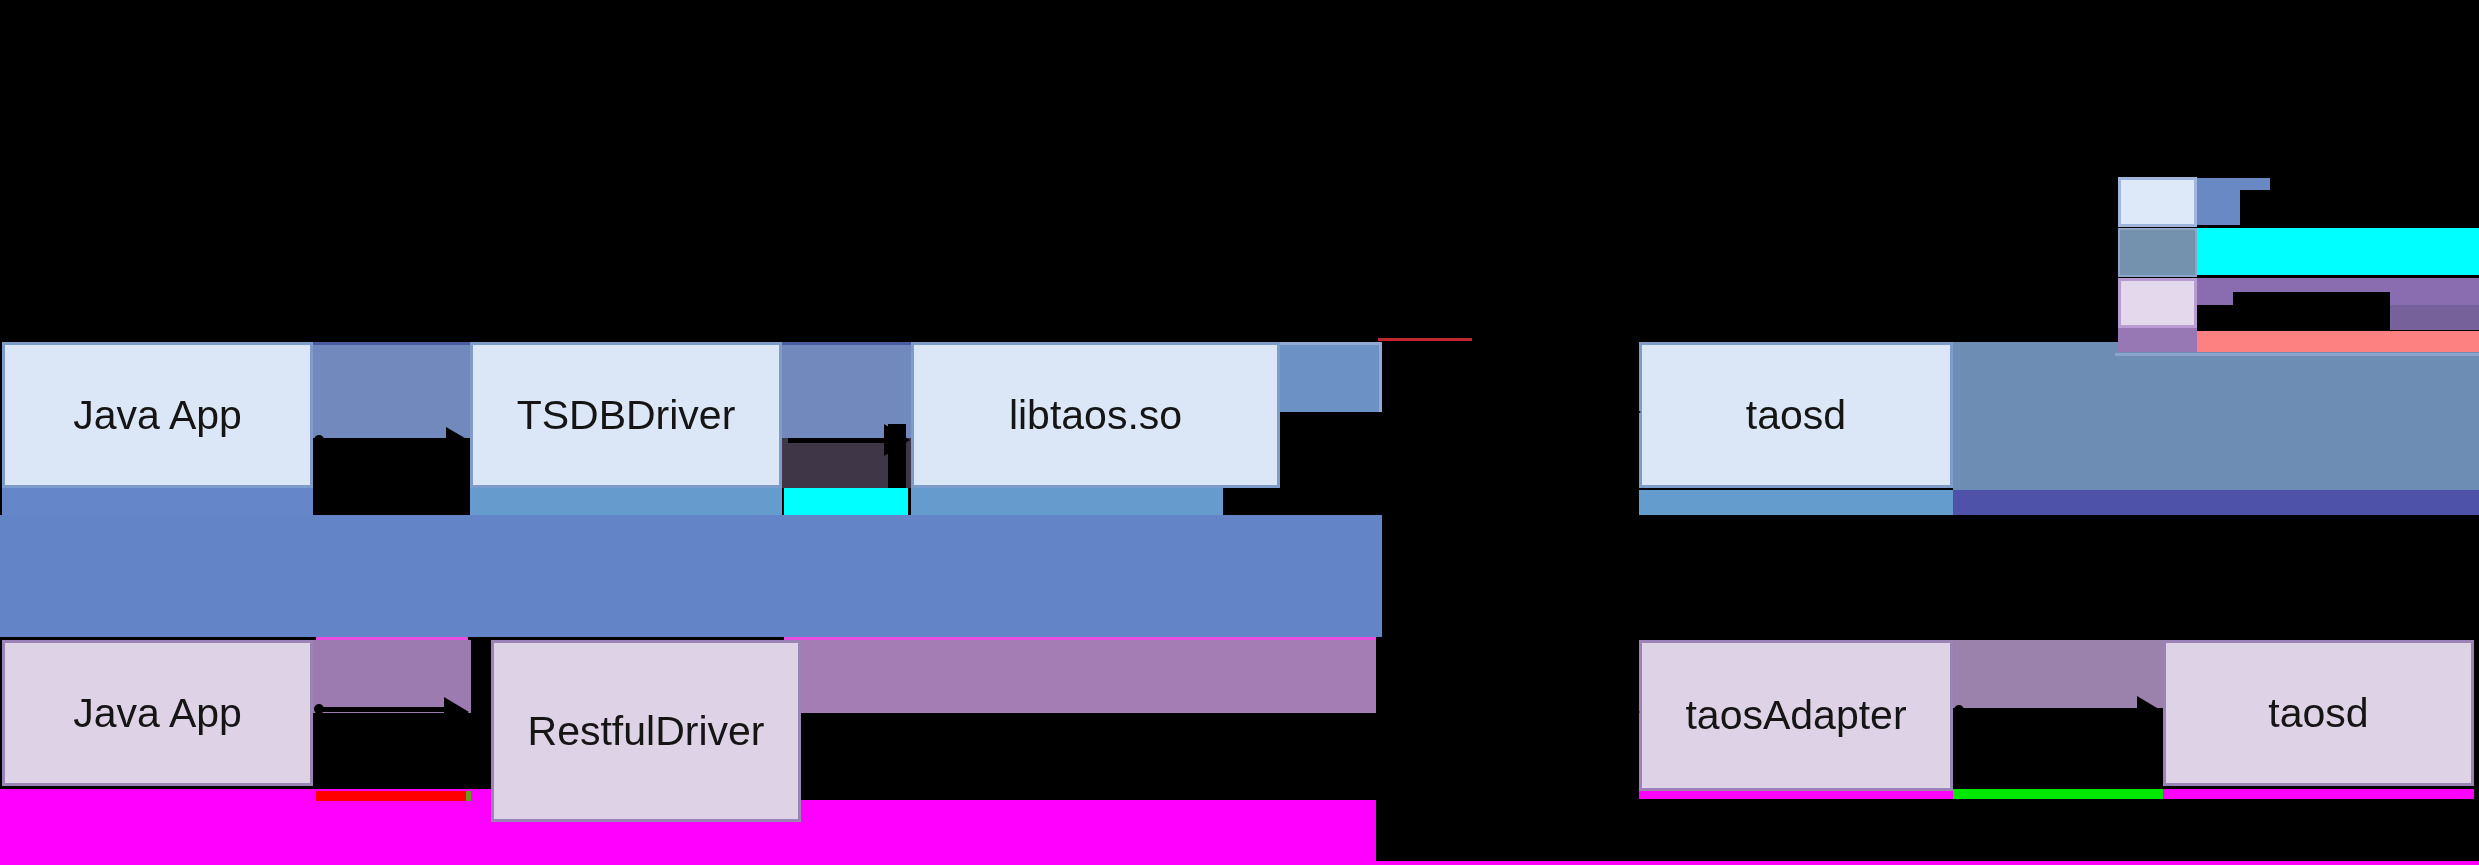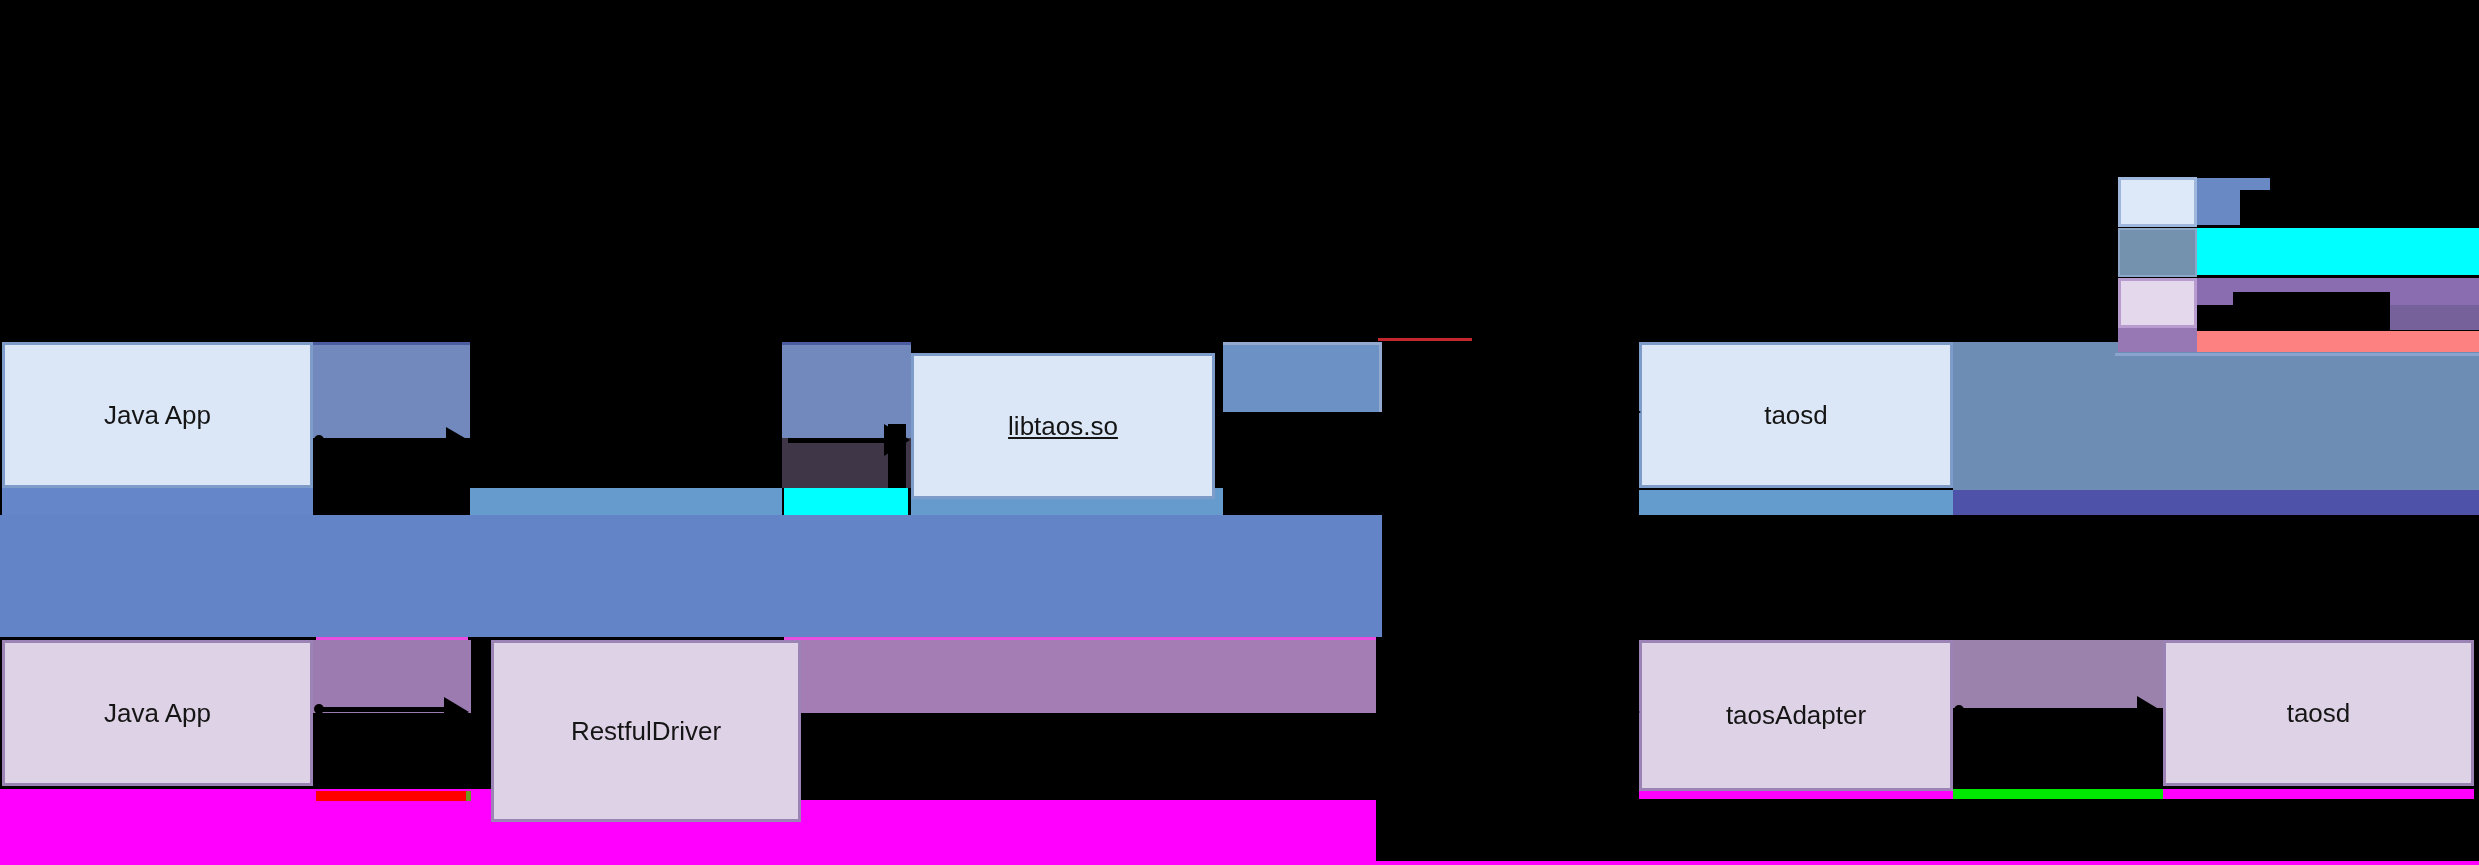--- a/index.html
+++ b/index.html
@@ -3,42 +3,42 @@
 <meta charset="utf-8">
 <style>
   html,body{margin:0;padding:0;background:#000;}
   #stage{
     position:relative;width:2479px;height:865px;background:#000;overflow:hidden;
     font-family:"Liberation Sans", sans-serif;
   }
   .abs{position:absolute;}
   .box{
     position:absolute;display:flex;align-items:center;justify-content:center;
-    box-sizing:border-box;font-size:26px;color:#151515;z-index:20;
+    box-sizing:border-box;font-size:41px;color:#151515;z-index:20;
   }
   .bluebox{background:#dbe7f7;border:3px solid #7e9cc9;}
   .purplebox{background:#ded2e6;border:3px solid #9b84b5;}
   .band{position:absolute;z-index:10;}
   .strip{position:absolute;z-index:12;}
   .legend-el{position:absolute;z-index:35;box-sizing:border-box;}
   .arrow-line{position:absolute;background:#000;z-index:50;}
   .arrow-dot{position:absolute;background:#000;border-radius:50%;z-index:50;}
   .tri-r{
     position:absolute;width:0;height:0;border-style:solid;z-index:50;
     border-color:transparent transparent transparent #000;
   }
   .notch{position:absolute;background:#000;z-index:45;}
 
   
   #b-java1{left:2px;top:342px;width:311px;height:146px;}
   #conn1{left:313px;top:342px;width:157px;height:96px;background:#7289be;border-top:3px solid #4b5ca0;box-sizing:border-box;}
   #b-tsdb{left:470px;top:342px;width:312px;height:146px;}
   #conn2{left:782px;top:342px;width:129px;height:96px;background:#7289be;border-top:3px solid #4b5ca0;box-sizing:border-box;}
   #dark2{left:782px;top:438px;width:129px;height:50px;background:#3f3747;z-index:11;}
-  #b-libtaos{left:911px;top:353px;width:304px;height:146px;text-decoration:underline;}
+  #b-libtaos{left:911px;top:342px;width:369px;height:146px;}
   #rband1{left:1223px;top:342px;width:159px;height:70px;background:#6c91c4;border-top:3px solid #93a9cf;border-right:3px solid #93a9cf;box-sizing:border-box;}
   #redline{left:1378px;top:338px;width:94px;height:3px;background:#c1272d;z-index:30;}
 
   #s-java{left:2px;top:488px;width:311px;height:27px;background:#6586c8;}
   #s-tsdb{left:470px;top:488px;width:312px;height:27px;background:#669bcd;}
   #s-cyan{left:784px;top:488px;width:124px;height:27px;background:#00ffff;}
   #s-libtaos{left:911px;top:488px;width:312px;height:27px;background:#669bcd;}
   #bigband{left:0;top:515px;width:1382px;height:122px;background:#6385c7;}
   #hl1{left:316px;top:637px;width:152px;height:3px;background:#e84fe0;z-index:14;}
   #hl2{left:784px;top:637px;width:592px;height:3px;background:#e84fe0;z-index:14;}
@@ -114,20 +114,23 @@
   <div id="conn2" class="band"></div>
   <div id="dark2" class="band"></div>
   <div id="rband1" class="band"></div>
   <div id="redline" class="abs"></div>
   <div id="hl1" class="abs"></div>
   <div id="hl2" class="abs"></div>
 
   <div id="b-java1" class="box bluebox">
     <span>Java App</span>
   </div>
+  <div id="b-tsdb" class="box bluebox">
+    <span>TSDBDriver</span>
+  </div>
   <div id="b-libtaos" class="box bluebox">
     <span>libtaos.so</span>
   </div>
 
   <div id="mconn1" class="band"></div>
   <div id="mband" class="band"></div>
   <div id="b-java2" class="box purplebox">
     <span>Java App</span>
   </div>
   <div id="b-restful" class="box purplebox">

